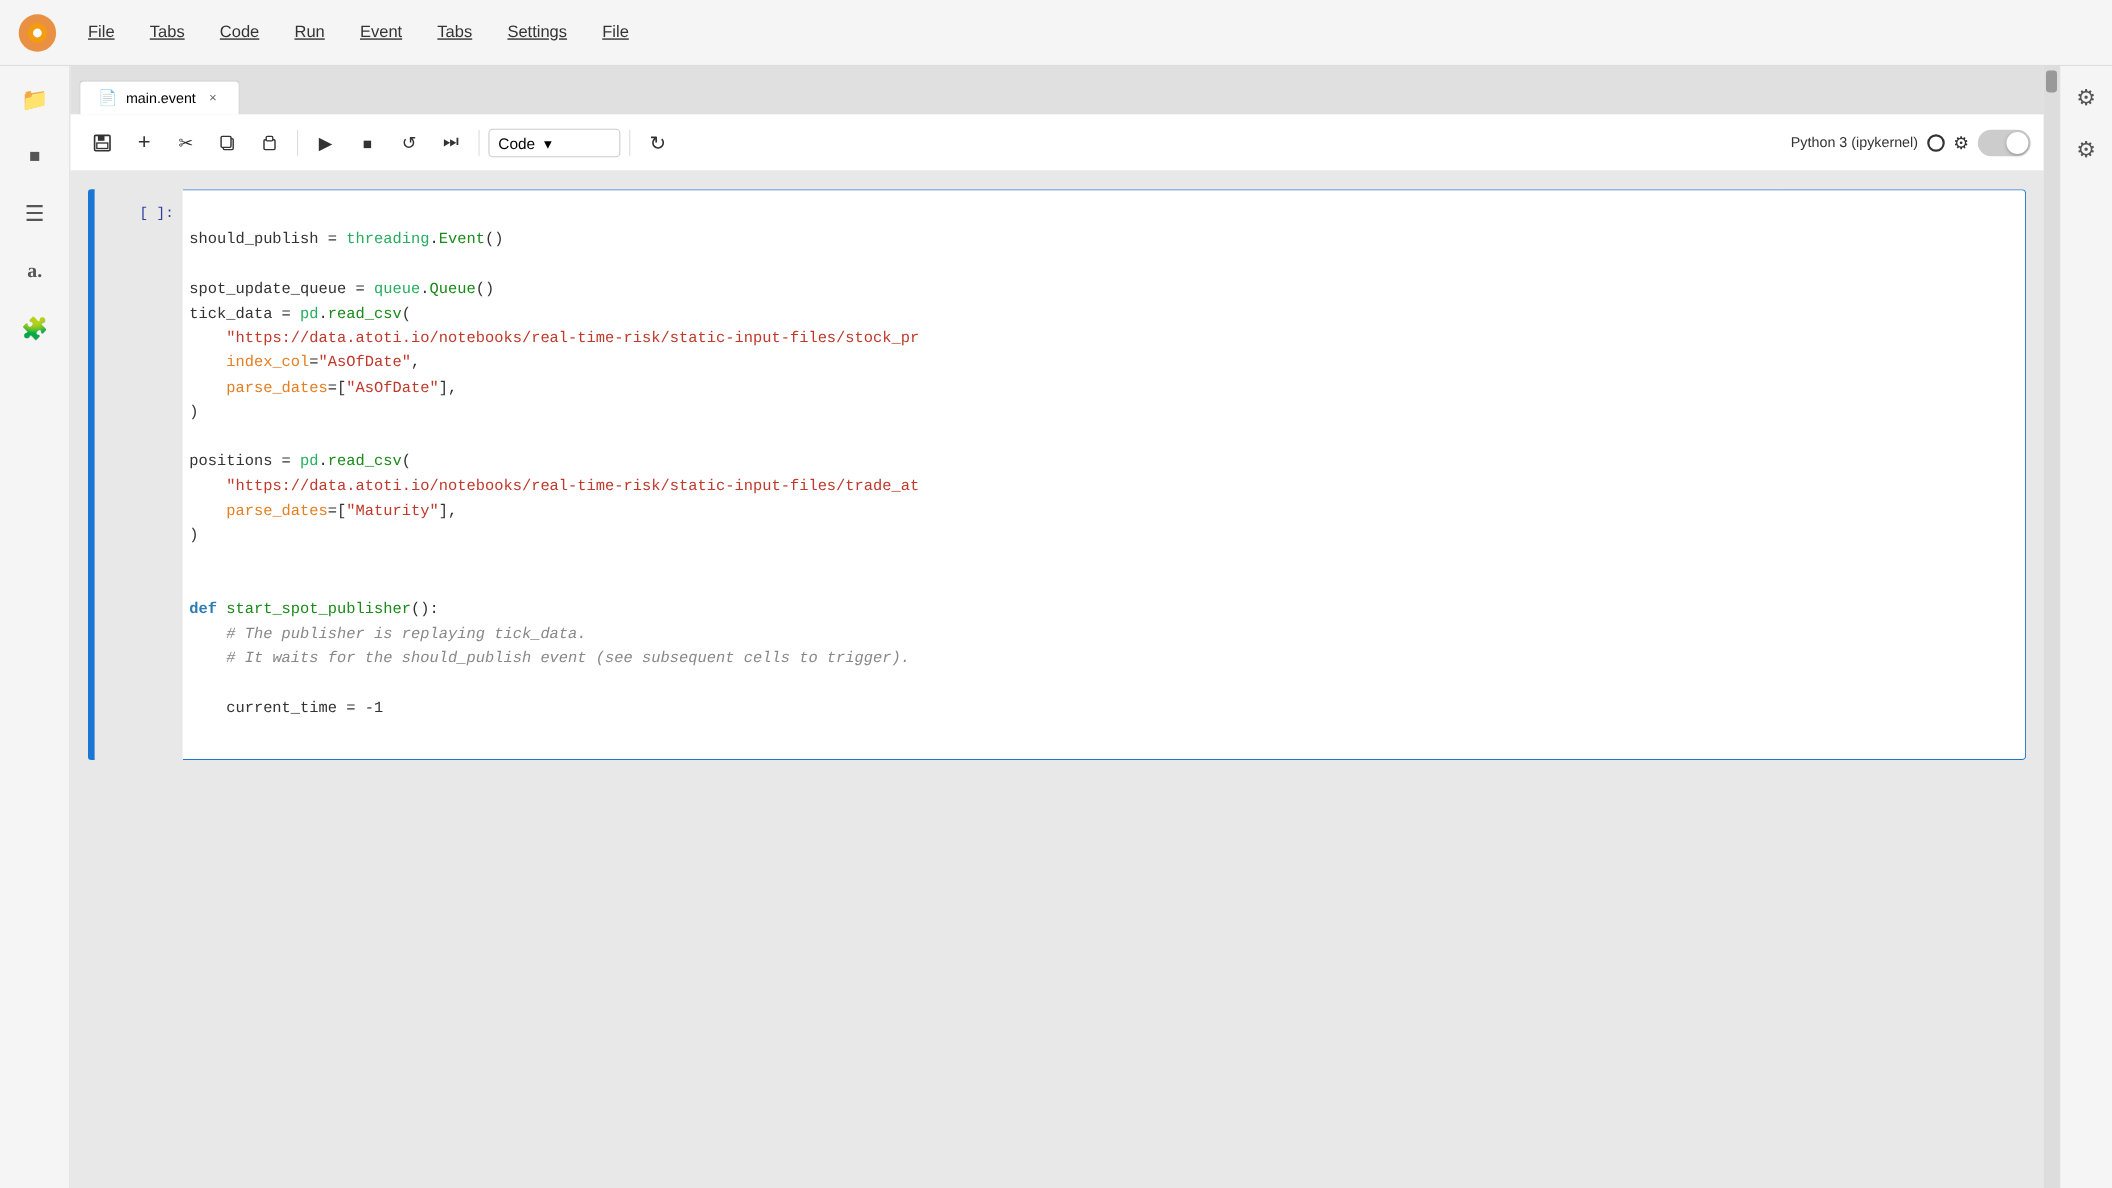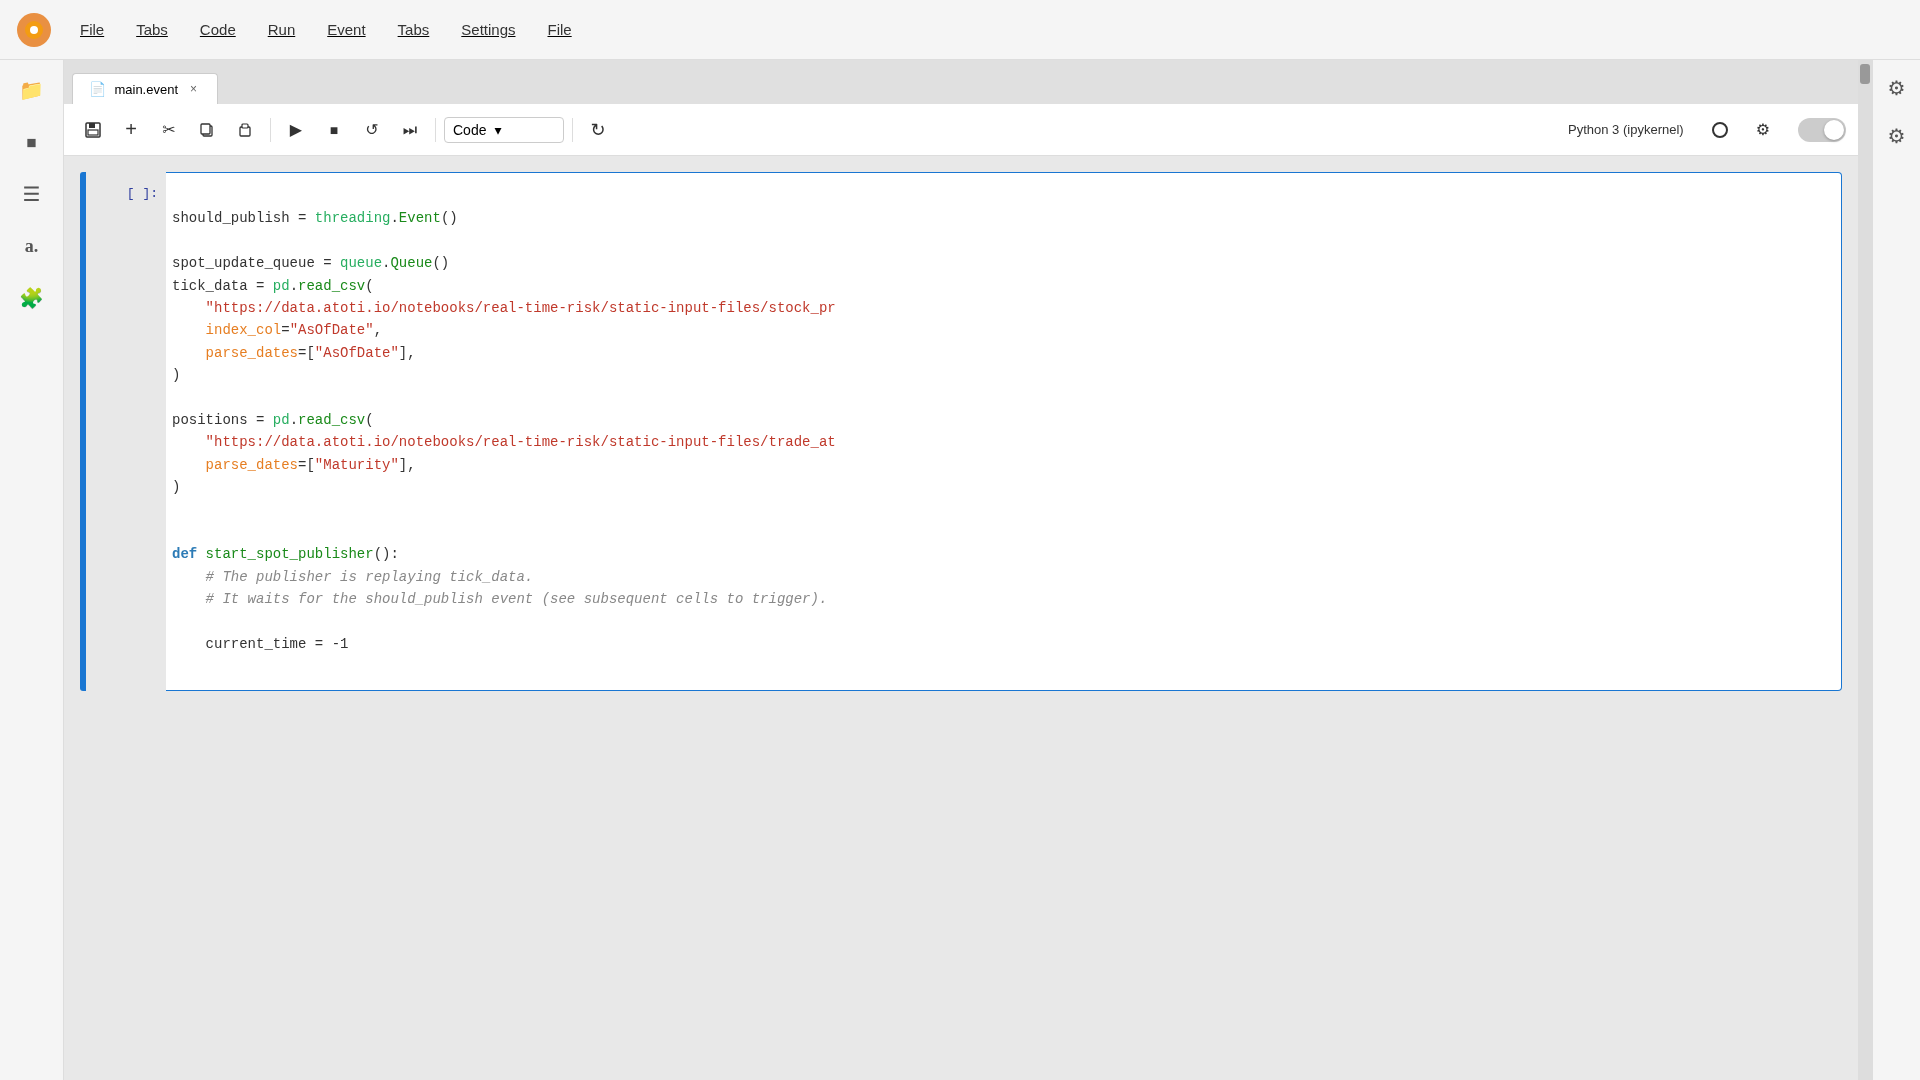--- a/index.html
+++ b/index.html
@@ -163,21 +163,21 @@
       background: white;
       cursor: pointer;
       gap: 8px;
       font-size: 14px;
       min-width: 120px;
     }
     .kernel-info {
       margin-left: auto;
       display: flex;
       align-items: center;
-      gap: 28px;
+      gap: 8px;
       font-size: 13px;
       color: #333;
     }
     .kernel-circle {
       width: 16px;
       height: 16px;
       border: 2px solid #333;
       border-radius: 50%;
     }
 

